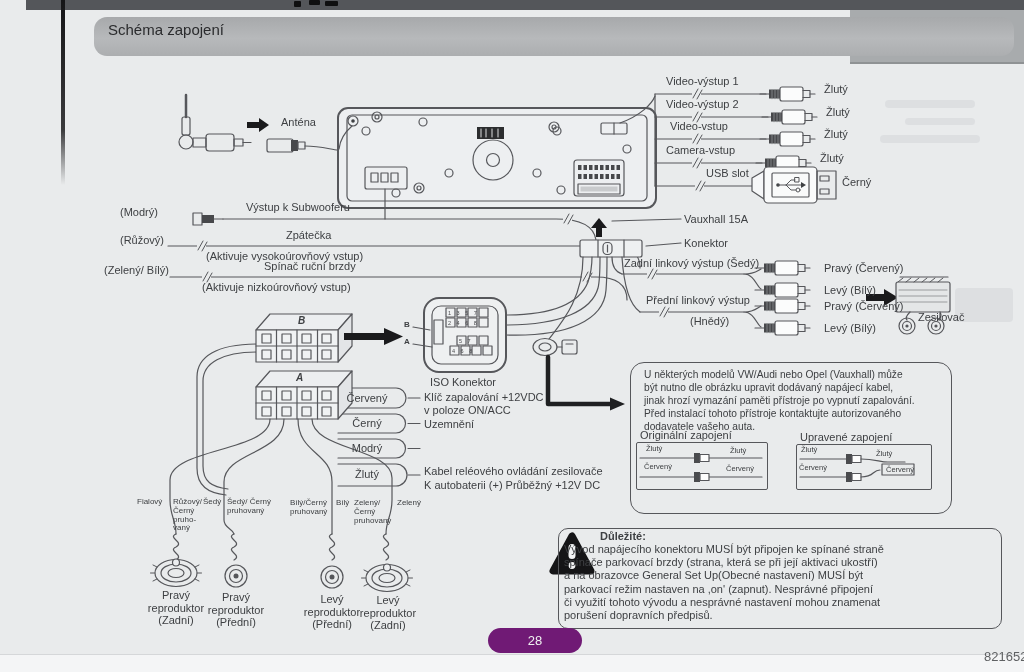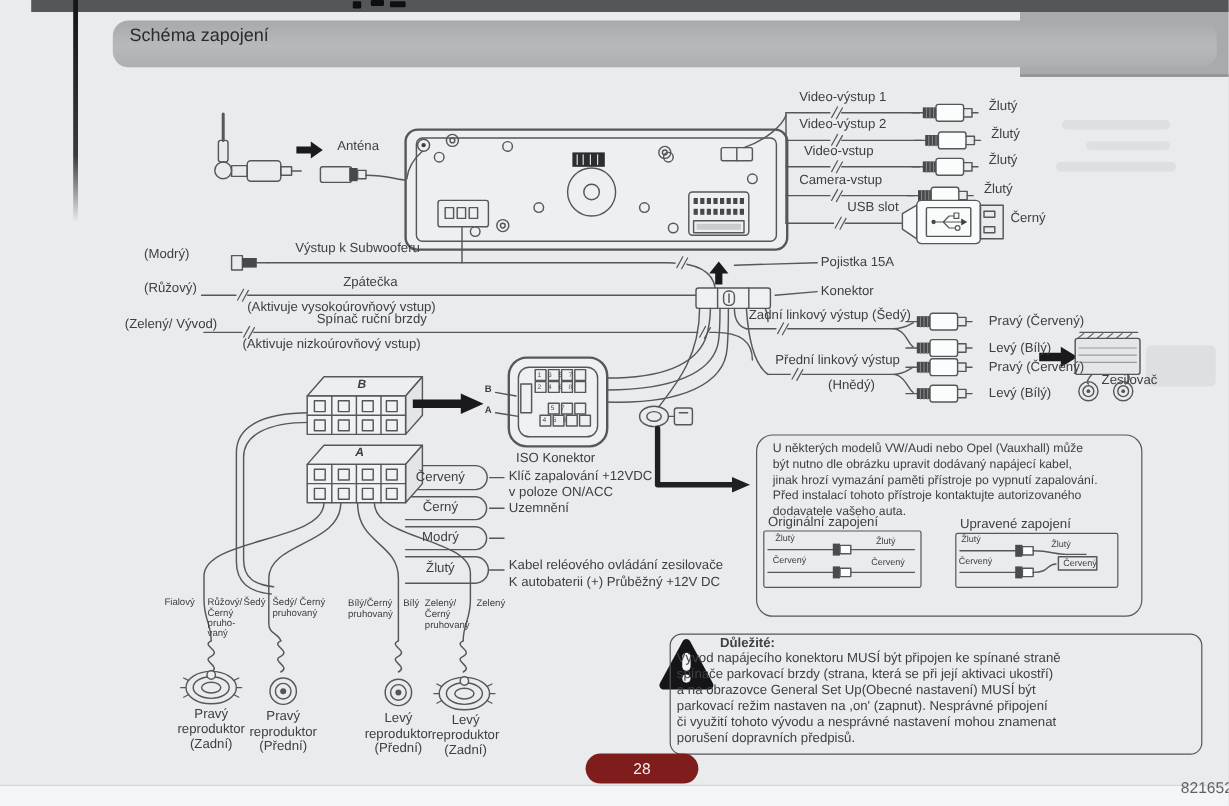--- a/index.html
+++ b/index.html
@@ -19,21 +19,21 @@
   #titlebar{position:absolute;left:94px;top:17px;width:920px;height:39px;border-radius:13px;
         background:linear-gradient(180deg,#a7a9ab,#b7b9bb 55%,#acaeb0);
         font-weight:normal;font-size:15px;color:#2a2b2d;line-height:25px;padding-left:14px;box-sizing:border-box;}
   #topbar{position:absolute;left:26px;top:0;width:998px;height:10px;background:#54565a;}
   #rightshade{position:absolute;left:850px;top:0;width:174px;height:62px;background:#a8abad;border-bottom:2px solid #8f9294;}
   #leftedge{position:absolute;left:61px;top:0;width:4px;height:185px;
         background:linear-gradient(#151517,#3a3a3c 70%,rgba(60,60,60,0));}
   #botstrip{position:absolute;left:0;top:654px;width:1024px;height:18px;background:#f4f5f6;border-top:1px solid #d5d7d9;}
   .mark{position:absolute;background:#0f0f10;border-radius:1px;}
   .smudge{position:absolute;background:#d4d6d8;border-radius:4px;opacity:.55;}
-  #pagepill{position:absolute;left:488px;top:628px;width:94px;height:25px;background:#7f1d1d;border-radius:12.5px;
+  #pagepill{position:absolute;left:488px;top:628px;width:94px;height:25px;background:#701a75;border-radius:12.5px;
         color:#eff0f1;font-size:13px;line-height:25px;text-align:center;}
   #docnum{position:absolute;left:984px;top:649px;font-size:13px;color:#5f6163;white-space:nowrap;}
 </style>
 </head>
 <body>
 
 <div id="page">
 
   <div id="rightshade"></div>
   <div id="topbar"></div>
@@ -364,28 +364,28 @@
   <div class="lbl" style="left:666px;top:144px;">Camera-vstup</div>
   <div class="lbl" style="left:682px;top:167px;margin-left:24px;">USB slot</div>
   <div class="lbl" style="left:824px;top:83px;">Žlutý</div>
   <div class="lbl" style="left:826px;top:106px;">Žlutý</div>
   <div class="lbl" style="left:824px;top:128px;">Žlutý</div>
   <div class="lbl" style="left:820px;top:152px;">Žlutý</div>
   <div class="lbl" style="left:842px;top:176px;">Černý</div>
 
   <div class="lbl rt" style="left:120px;top:206px;width:64px;">(Modrý)</div>
   <div class="lbl rt" style="left:120px;top:234px;width:64px;">(Růžový)</div>
-  <div class="lbl rt" style="left:104px;top:264px;width:80px;">(Zelený/ Vývod)</div>
+  <div class="lbl rt" style="left:104px;top:264px;width:80px;">(Zelený/ Bílý)</div>
   <div class="lbl" style="left:246px;top:201px;">Výstup k Subwooferu</div>
   <div class="lbl" style="left:286px;top:229px;">Zpátečka</div>
   <div class="lbl" style="left:206px;top:250px;">(Aktivuje vysokoúrovňový vstup)</div>
   <div class="lbl" style="left:264px;top:260px;">Spínač ruční brzdy</div>
   <div class="lbl" style="left:202px;top:281px;">(Aktivuje nizkoúrovňový vstup)</div>
 
-  <div class="lbl" style="left:684px;top:213px;">Pojistka 15A</div>
+  <div class="lbl" style="left:684px;top:213px;">Vauxhall 15A</div>
   <div class="lbl" style="left:684px;top:237px;">Konektor</div>
 
   <div class="lbl" style="left:624px;top:257px;">Zadní linkový výstup (Šedý)</div>
   <div class="lbl" style="left:646px;top:294px;">Přední linkový výstup</div>
   <div class="lbl" style="left:690px;top:315px;">(Hnědý)</div>
   <div class="lbl" style="left:824px;top:262px;">Pravý (Červený)</div>
   <div class="lbl" style="left:824px;top:284px;">Levý (Bílý)</div>
   <div class="lbl" style="left:824px;top:300px;">Pravý (Červený)</div>
   <div class="lbl" style="left:824px;top:322px;">Levý (Bílý)</div>
   <div class="lbl" style="left:918px;top:267px;margin-top:44px;">Zesilovač</div>

